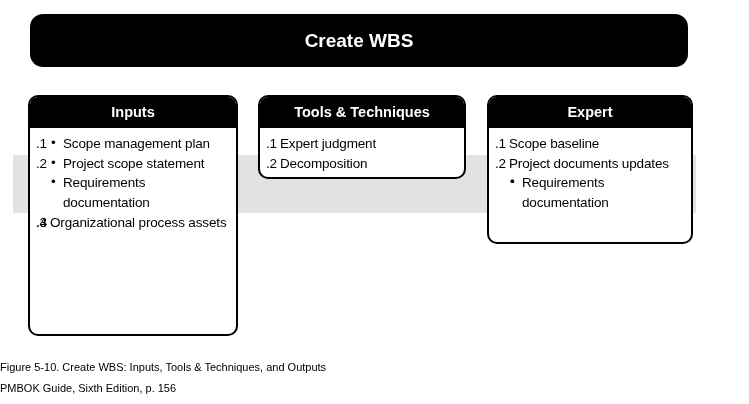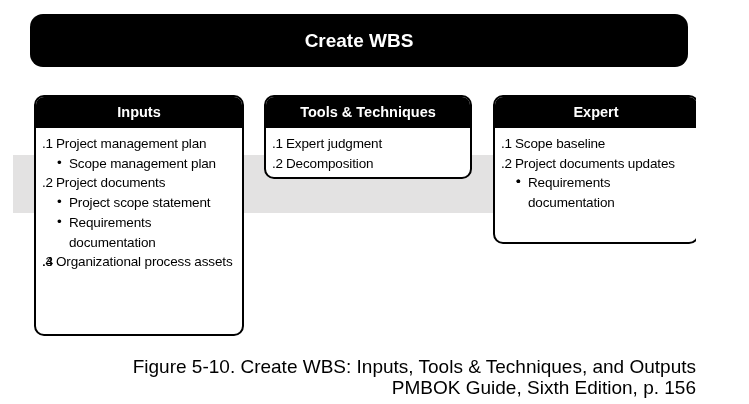--- a/index.html
+++ b/index.html
@@ -24,21 +24,20 @@
     z-index: 2;
   }
   .arrow-svg { position: absolute; left: 0; top: 0; z-index: 0; }
   .box {
     position: absolute;
     background: #fff;
     border: 2px solid var(--box-border, #000);
     border-radius: 10px;
     overflow: hidden;
     z-index: 2;
-    margin-left: 6px;
   }
   .box-inputs  { left: 28px;  top: 95px; width: 210px; height: 241px; }
   .box-tools   { left: 258px; top: 95px; width: 208px; height: 84px;  }
   .box-outputs { left: 487px; top: 95px; width: 206px; height: 149px; }
   .box-header {
     background: var(--header-bg, #000);
     color: var(--header-fg, #fff);
     height: 31px; line-height: 30px;
     font-size: 14.5px; font-weight: bold;
     text-align: center;
@@ -49,43 +48,43 @@
     line-height: 19.7px;
     letter-spacing: -0.15px;
   }
   .item { position: relative; padding-left: 18px; }
   .item .num { position: absolute; left: 4px; top: 0; }
   .bullet { position: relative; padding-left: 31px; }
   .bullet .dot { position: absolute; left: 19px; top: -1px; }
   .caption {
     position: absolute; left: 0; top: 357px;
     width: 100%;
-    text-align: right;
-    font-size: 19px; line-height: 20.5px;
+    text-align: left;
+    font-size: 11px; line-height: 20.5px;
     z-index: 2;
   }
   .caption .source { }
 </style>
 </head>
 <body>
 
 <div class="canvas">
 
   <svg class="arrow-svg" width="749" height="404" viewBox="0 0 749 404" aria-hidden="true">
     <polygon points="13,155 699,155 699,129 738,184 699,239 699,213 13,213" style="fill: var(--arrow-fill, #e3e2e2);"></polygon>
   </svg>
 
   <div class="title-bar">Create WBS</div>
 
   <div class="box box-inputs">
     <div class="box-header">Inputs</div>
     <div class="box-body">
-        <div class="item"><span class="num">.1</span><span>Project management plan</span></div>
+        <div class="item"><span class="num">.1</span></div>
         <div class="bullet"><span class="dot">•</span><span>Scope management plan</span></div>
-        <div class="item"><span class="num">.2</span><span>Project documents</span></div>
+        <div class="item"><span class="num">.2</span></div>
         <div class="bullet"><span class="dot">•</span><span>Project scope statement</span></div>
         <div class="bullet"><span class="dot">•</span><span>Requirements documentation</span></div>
         <div class="item"><span class="num">.3</span></div>
         <div class="item"><span class="num">.4</span><span>Organizational process assets</span></div>
       </div>
   </div>
 
   <div class="box box-tools">
     <div class="box-header">Tools &amp; Techniques</div>
     <div class="box-body">

